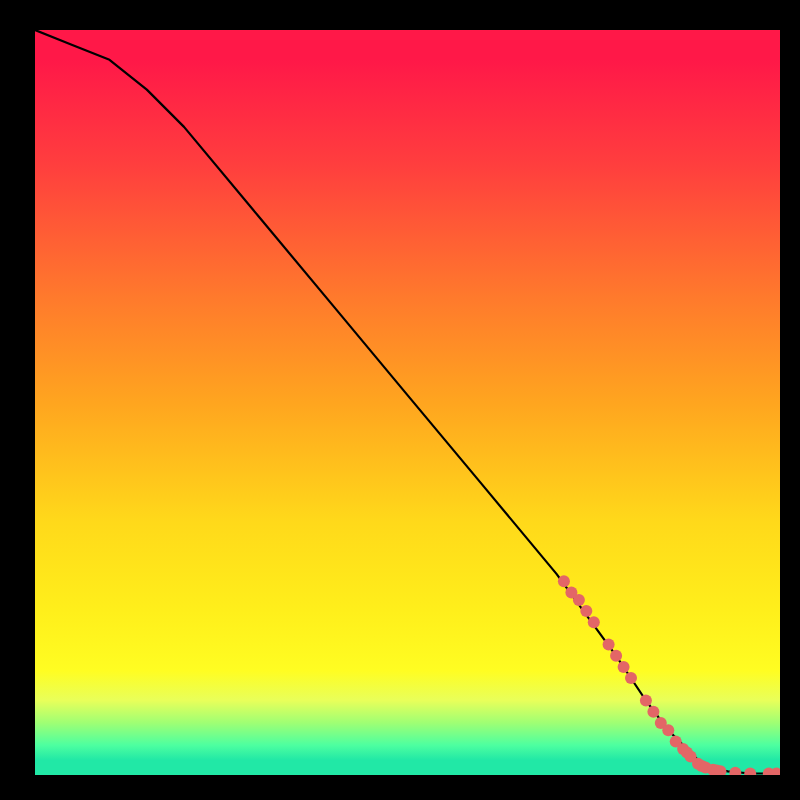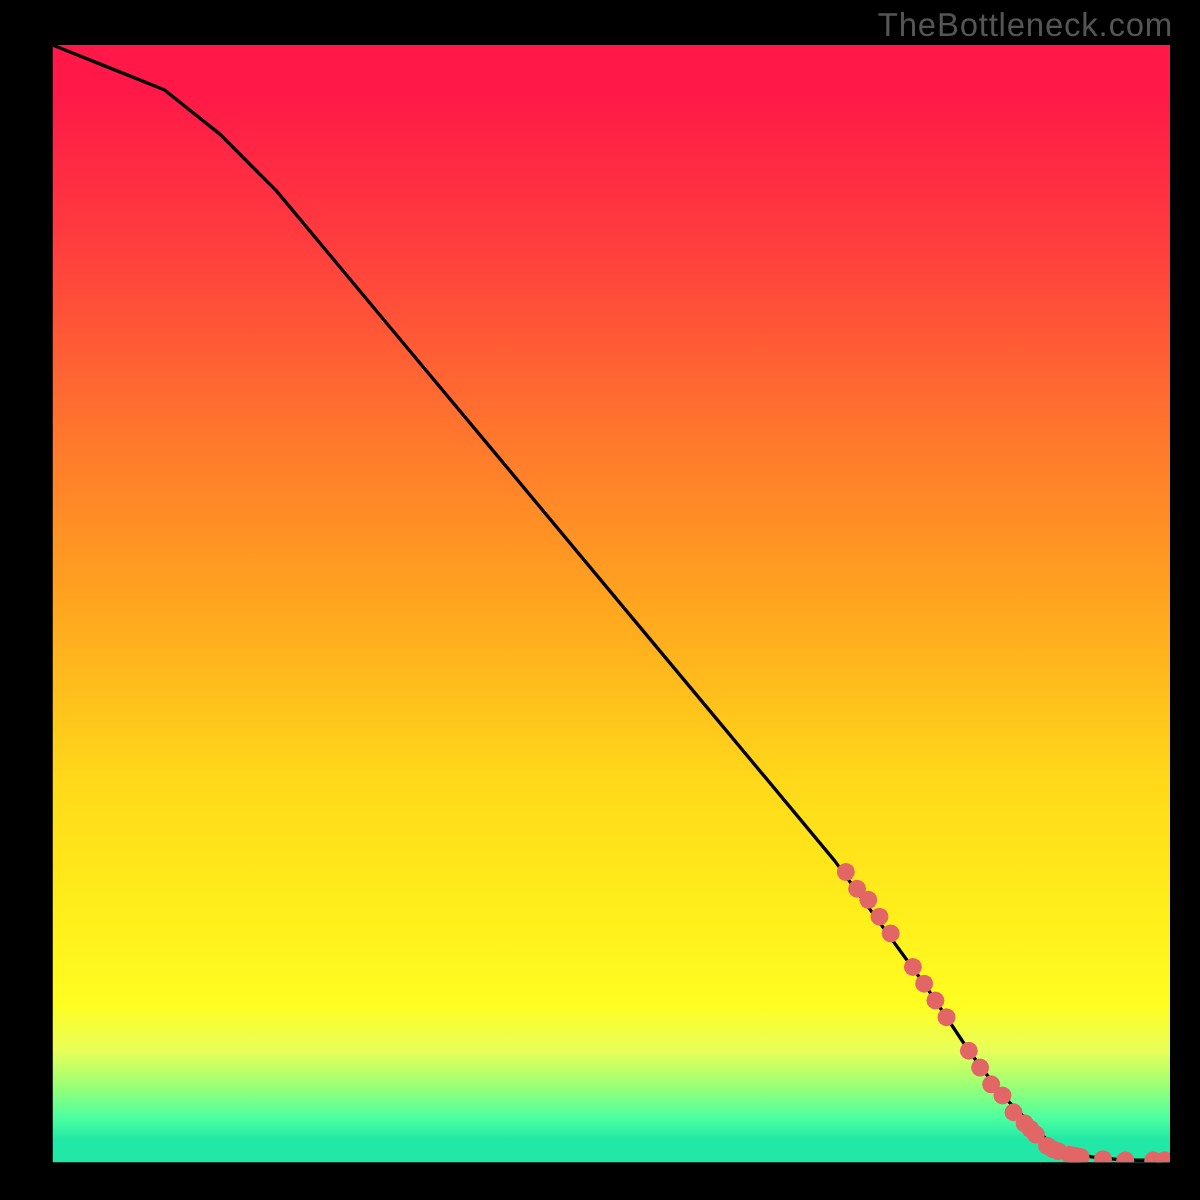--- a/index.html
+++ b/index.html
@@ -74,21 +74,20 @@
   .marker {
     fill: #e36666;
     stroke: none;
   }
 </style>
 </head>
 <body>
 
 <div class="canvas">
 
-  <div class="watermark">TheBottleneck.com</div>
 
   <div class="plot-area">
     <div class="gradient-bg"></div>
 
     <svg class="overlay" viewBox="0 0 745 745" preserveAspectRatio="none">
       <path id="curve" class="curve-path" d="M 0.0 0.0 L 37.3 14.9 L 74.5 29.8 L 111.8 59.6 L 149.0 96.9 L 223.5 186.3 L 298.0 275.6 L 372.5 365.1 L 447.0 454.4 L 521.5 543.9 L 581.1 625.8 L 610.9 670.5 L 633.3 700.3 L 655.6 722.6 L 670.5 737.5 L 692.9 741.3 L 715.2 743.5 L 745.0 743.5"></path>
       <g id="markers">
           <circle cx="528.9" cy="551.3" r="6" class="marker" fill="#e36666"></circle>
           <circle cx="536.4" cy="562.5" r="6" class="marker" fill="#e36666"></circle>
           <circle cx="543.9" cy="569.9" r="6" class="marker" fill="#e36666"></circle>

